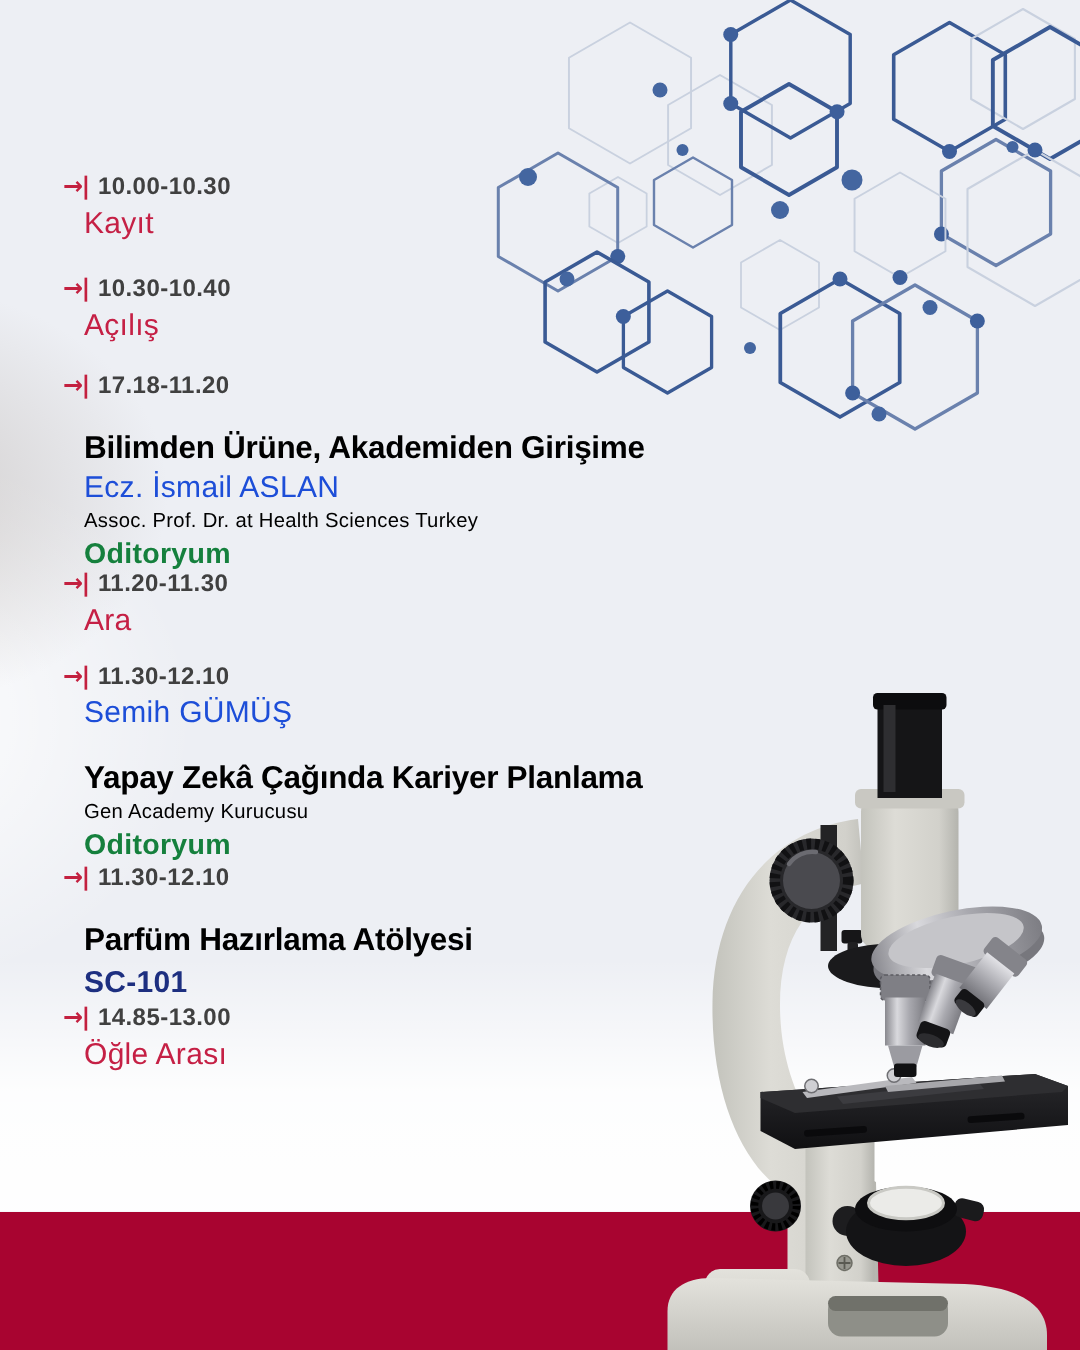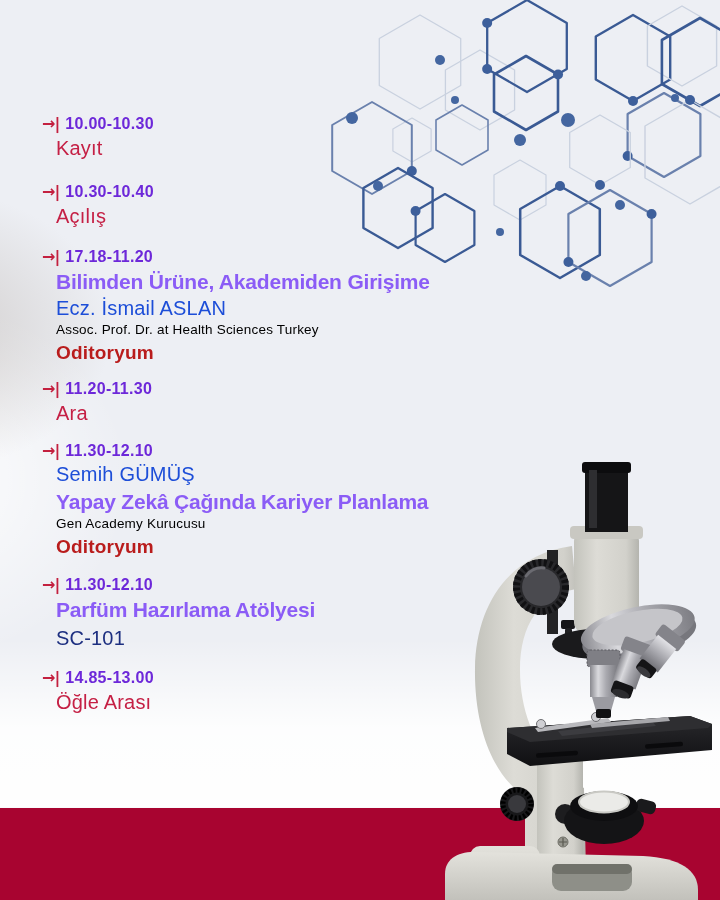--- a/index.html
+++ b/index.html
@@ -18,28 +18,28 @@
   
   .hex-svg{position:absolute;left:330px;top:0;width:390px;height:340px;z-index:1;}
   .red-band{position:absolute;left:0;top:808px;width:720px;height:92px;background:#a80430;z-index:2;}
   .scope-svg{position:absolute;left:440px;top:440px;width:280px;height:460px;z-index:3;}
 
   
   .schedule{position:absolute;left:0;top:0;width:460px;height:900px;z-index:4;}
   .item{position:absolute;left:42px;}
   .time-row{display:flex;align-items:baseline;gap:6px;}
   .marker{color:#c3203f;font-weight:700;font-size:16px;font-family:"DejaVu Sans",sans-serif;letter-spacing:-1px;}
-  .time{color:#6d28d9;font-weight:700;font-size:16px;letter-spacing:.3px;line-height:20px;}
+  .time{color:#404040;font-weight:700;font-size:16px;letter-spacing:.3px;line-height:20px;}
   .lbl{margin-left:14px;}
   .simple{color:#c52045;font-size:20px;font-weight:500;line-height:24px;margin-top:2px;letter-spacing:.2px;}
-  .title-bold{color:#8b5cf6;font-size:21px;font-weight:800;line-height:26px;margin-top:2px;letter-spacing:-.2px;}
+  .title-bold{color:#000000;font-size:21px;font-weight:800;line-height:26px;margin-top:18px;letter-spacing:-.2px;}
   .speaker{color:#1d4ed8;font-size:20px;font-weight:400;line-height:26px;letter-spacing:.2px;}
   .speaker-title{color:#000000;font-size:13.5px;font-weight:400;line-height:17px;letter-spacing:.2px;}
-  .location{color:#b91c1c;font-size:19px;font-weight:700;line-height:24px;margin-top:3px;letter-spacing:.2px;}
-  .location-light{font-weight:400;font-size:20px;color:#1d2f80;}
+  .location{color:#15803d;font-size:19px;font-weight:700;line-height:24px;margin-top:3px;letter-spacing:.2px;}
+  .location-light{font-weight:700;font-size:20px;color:#1d2f80;}
 </style>
 </head>
 <body>
 
 <div class="poster">
 
   <svg class="hex-svg" viewBox="330 0 390 340">
       <polygon points="420.0,15.0 460.7,38.5 460.7,85.5 420.0,109.0 379.3,85.5 379.3,38.5" fill="none" stroke="#c9d1df" stroke-width="1.3" stroke-linejoin="round"></polygon>
       <polygon points="480.0,50.0 514.6,70.0 514.6,110.0 480.0,130.0 445.4,110.0 445.4,70.0" fill="none" stroke="#c9d1df" stroke-width="1.3" stroke-linejoin="round"></polygon>
       <polygon points="527.0,0.0 566.8,23.0 566.8,69.0 527.0,92.0 487.2,69.0 487.2,23.0" fill="none" stroke="#3a5a94" stroke-width="2.3" stroke-linejoin="round"></polygon>

